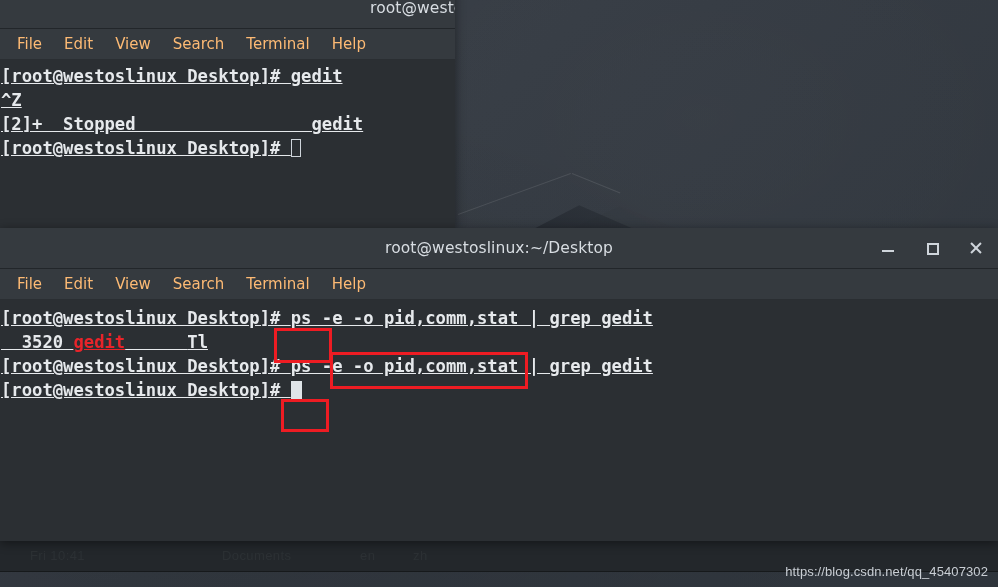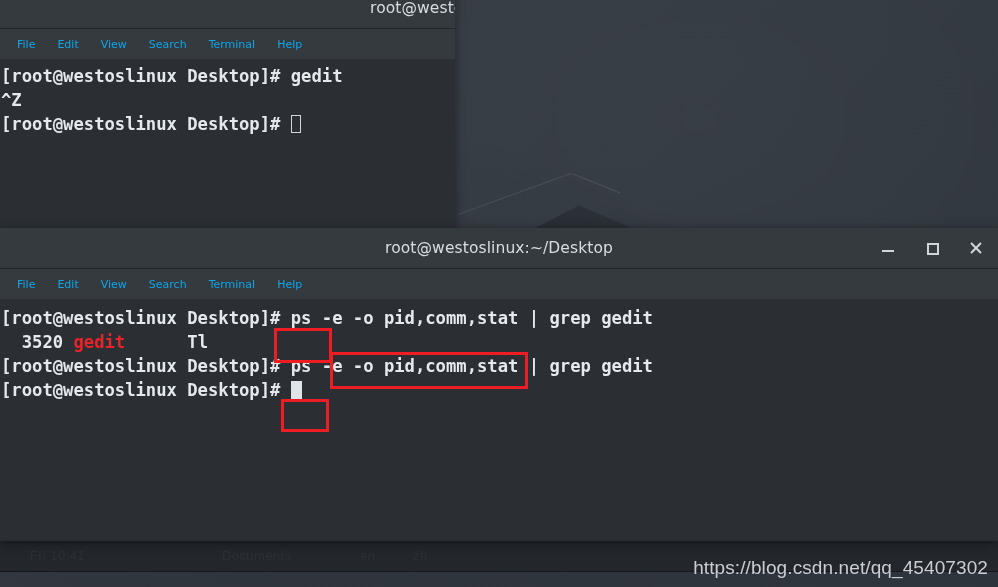--- a/index.html
+++ b/index.html
@@ -158,22 +158,22 @@
 
   .menubar {
     height: 30px;
     background: #353a3f;
     display: flex;
     align-items: center;
     padding-left: 6px;
     border-bottom: 1px solid #2a2e32;
   }
   .menubar .mi {
-    color: #0ea5e9;
-    font-size: 11px;
+    color: #fdba74;
+    font-size: 15px;
     font-family: "DejaVu Sans", sans-serif;
     padding: 3px 11px;
     cursor: default;
     white-space: nowrap;
   }
 
   .term-body {
     background: #2b2f33;
     padding: 4px 0 0 0;
     position: relative;
@@ -183,21 +183,21 @@
   .term-line {
     color: #e6e9ec;
     font-family: "DejaVu Sans Mono", monospace;
     font-size: 17.2px;
     line-height: 24px;
     white-space: pre;
     padding-left: 1px;
     letter-spacing: 0px;
   }
   .term-line .red { color: #e8242a; font-weight: bold; }
-  .term-line b { font-weight: bold; }
+  .term-line b { font-weight: bold; text-decoration: underline; }
   .cursor-hollow {
     display: inline-block;
     width: 10px;
     height: 18px;
     border: 1.5px solid #cfd5db;
     vertical-align: -3px;
     box-sizing: border-box;
   }
   .cursor-solid {
     display: inline-block;
@@ -240,21 +240,21 @@
   #annot-tl   { left: 274px; top: 328px; width: 58px;  height: 35px; }
   #annot-kill { left: 330px; top: 352px; width: 198px; height: 37px; }
   #annot-sl   { left: 281px; top: 399px; width: 48px;  height: 33px; }
 
   
   #watermark {
     position: absolute;
     right: 10px;
     bottom: 8px;
     color: #c9ced4;
-    font-size: 19px;
+    font-size: 13px;
     font-family: "Liberation Sans", sans-serif;
     letter-spacing: .1px;
     white-space: nowrap;
   }
 </style>
 </head>
 <body>
 
 <div id="desktop">
   <div class="wp-dim"></div>
@@ -282,20 +282,21 @@
     <span class="mi">Edit</span>
     <span class="mi">View</span>
     <span class="mi">Search</span>
     <span class="mi">Terminal</span>
     <span class="mi">Help</span>
   </div>
 
   <div class="term-body">
     <div class="term-line"><b>[root@westoslinux Desktop]# gedit</b></div>
     <div class="term-line"><b>^Z</b></div>
+    <div class="term-line"><b>[2]+  Stopped                 gedit</b></div>
     <div class="term-line"><b>[root@westoslinux Desktop]# </b><span class="cursor-hollow"></span></div>
   </div>
 </div>
 
 <div class="term-window" id="win-main">
 
   <div class="titlebar">
     <span class="title">root@westoslinux:~/Desktop</span>
     <div class="win-controls">
       <div class="ctl ctl-min"></div>

